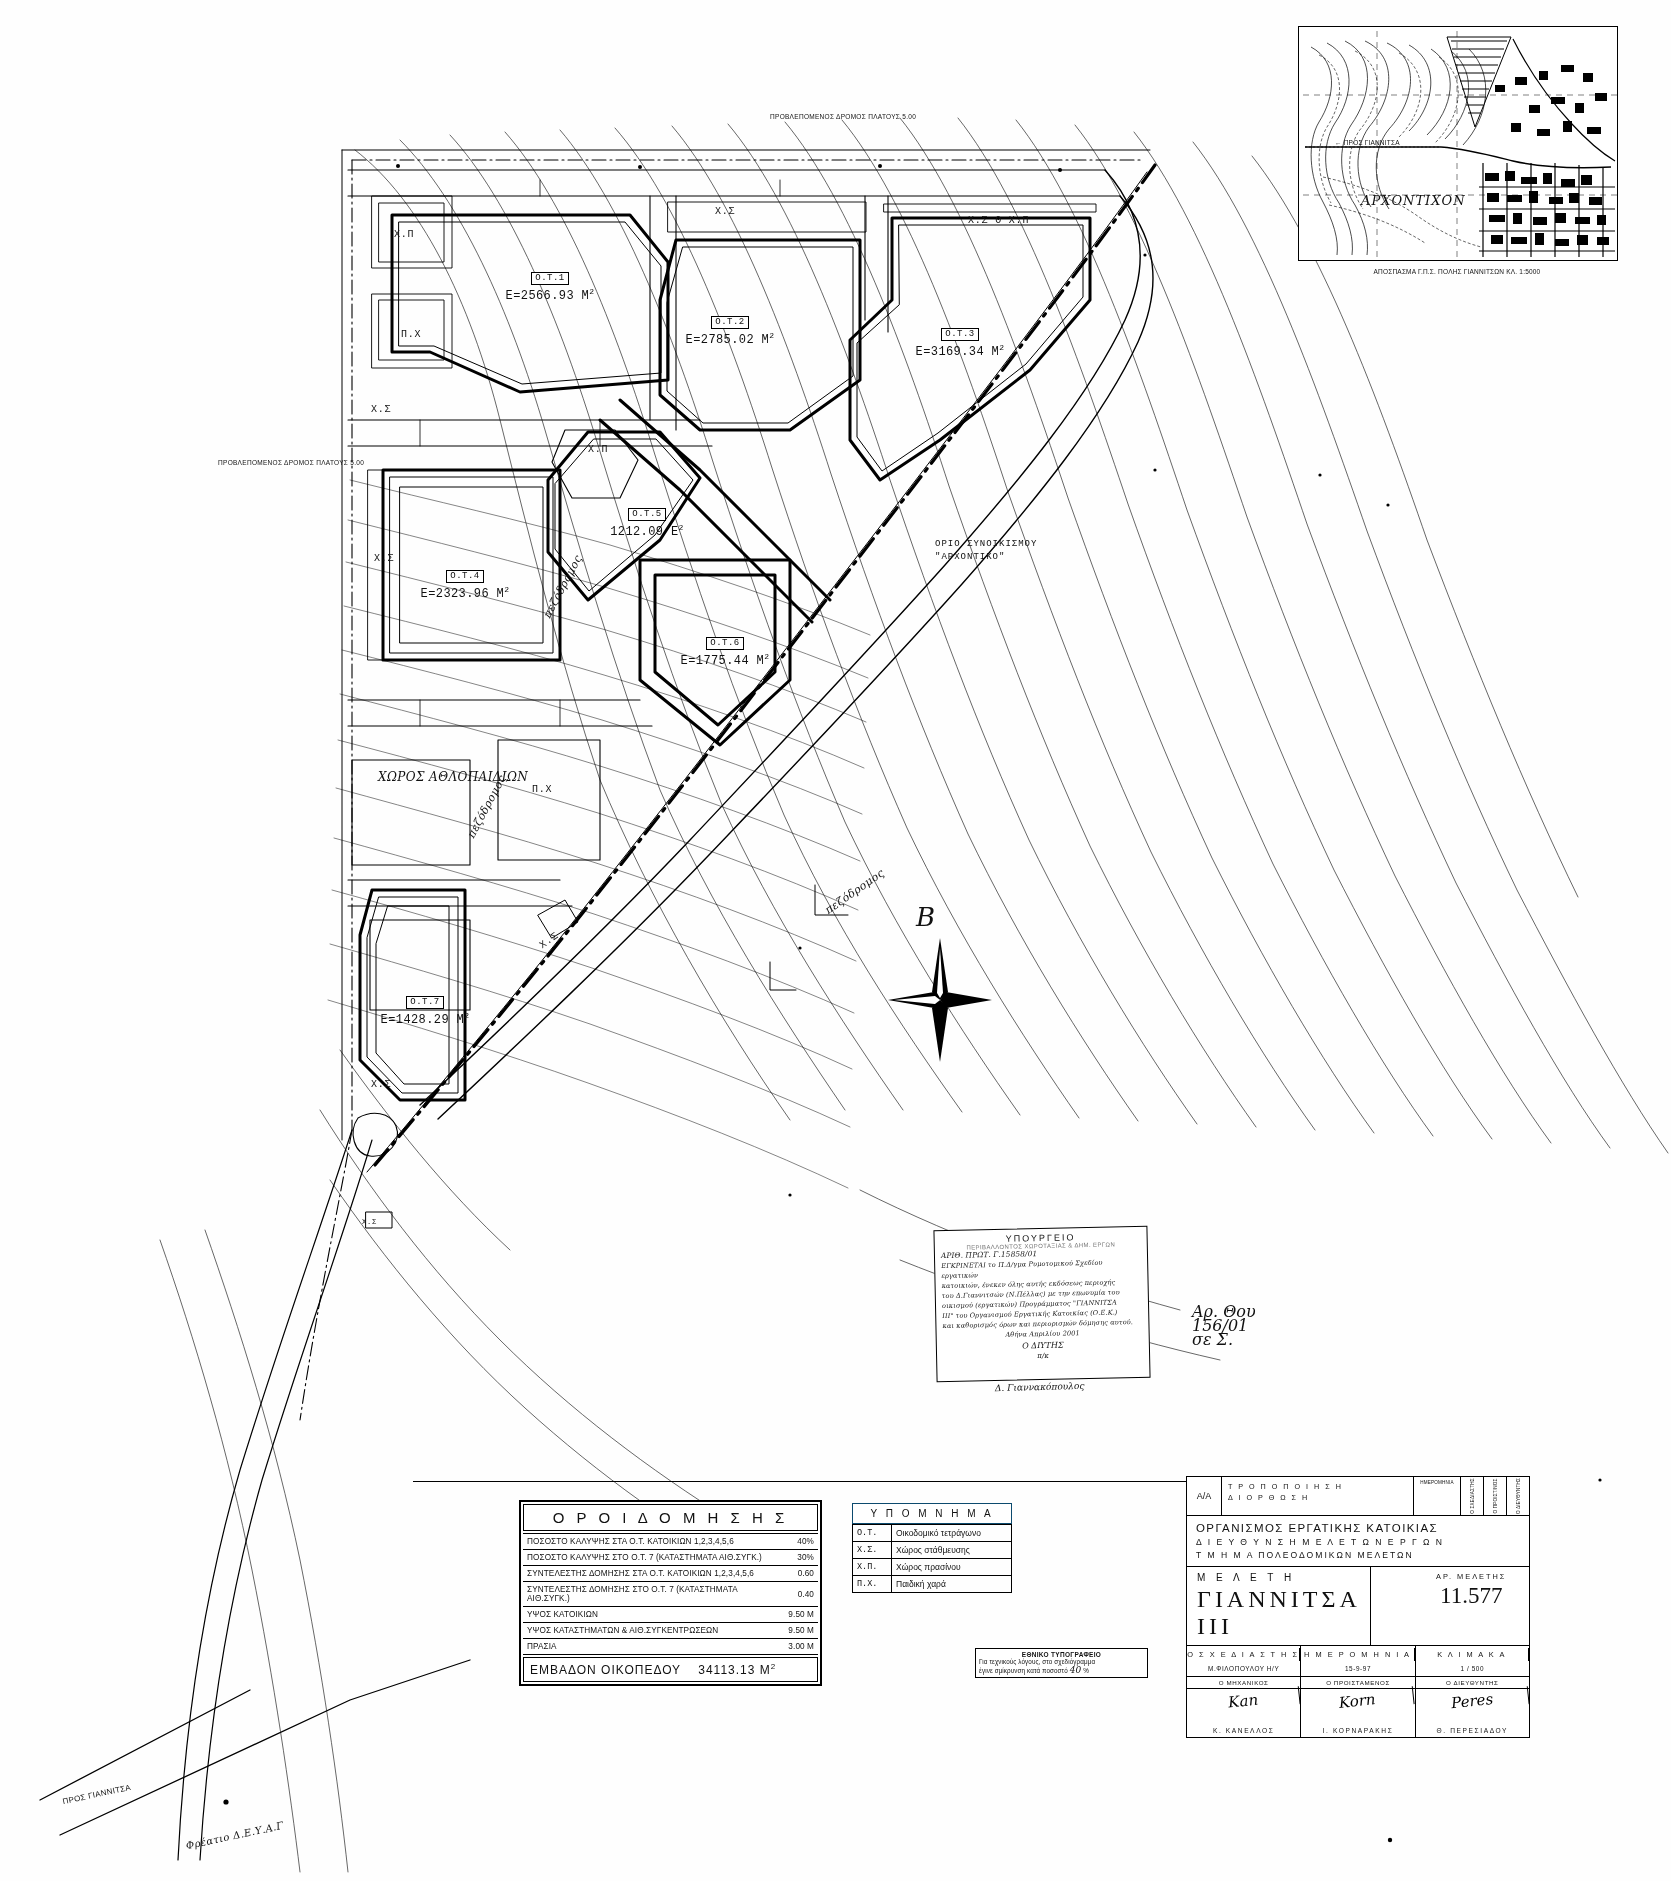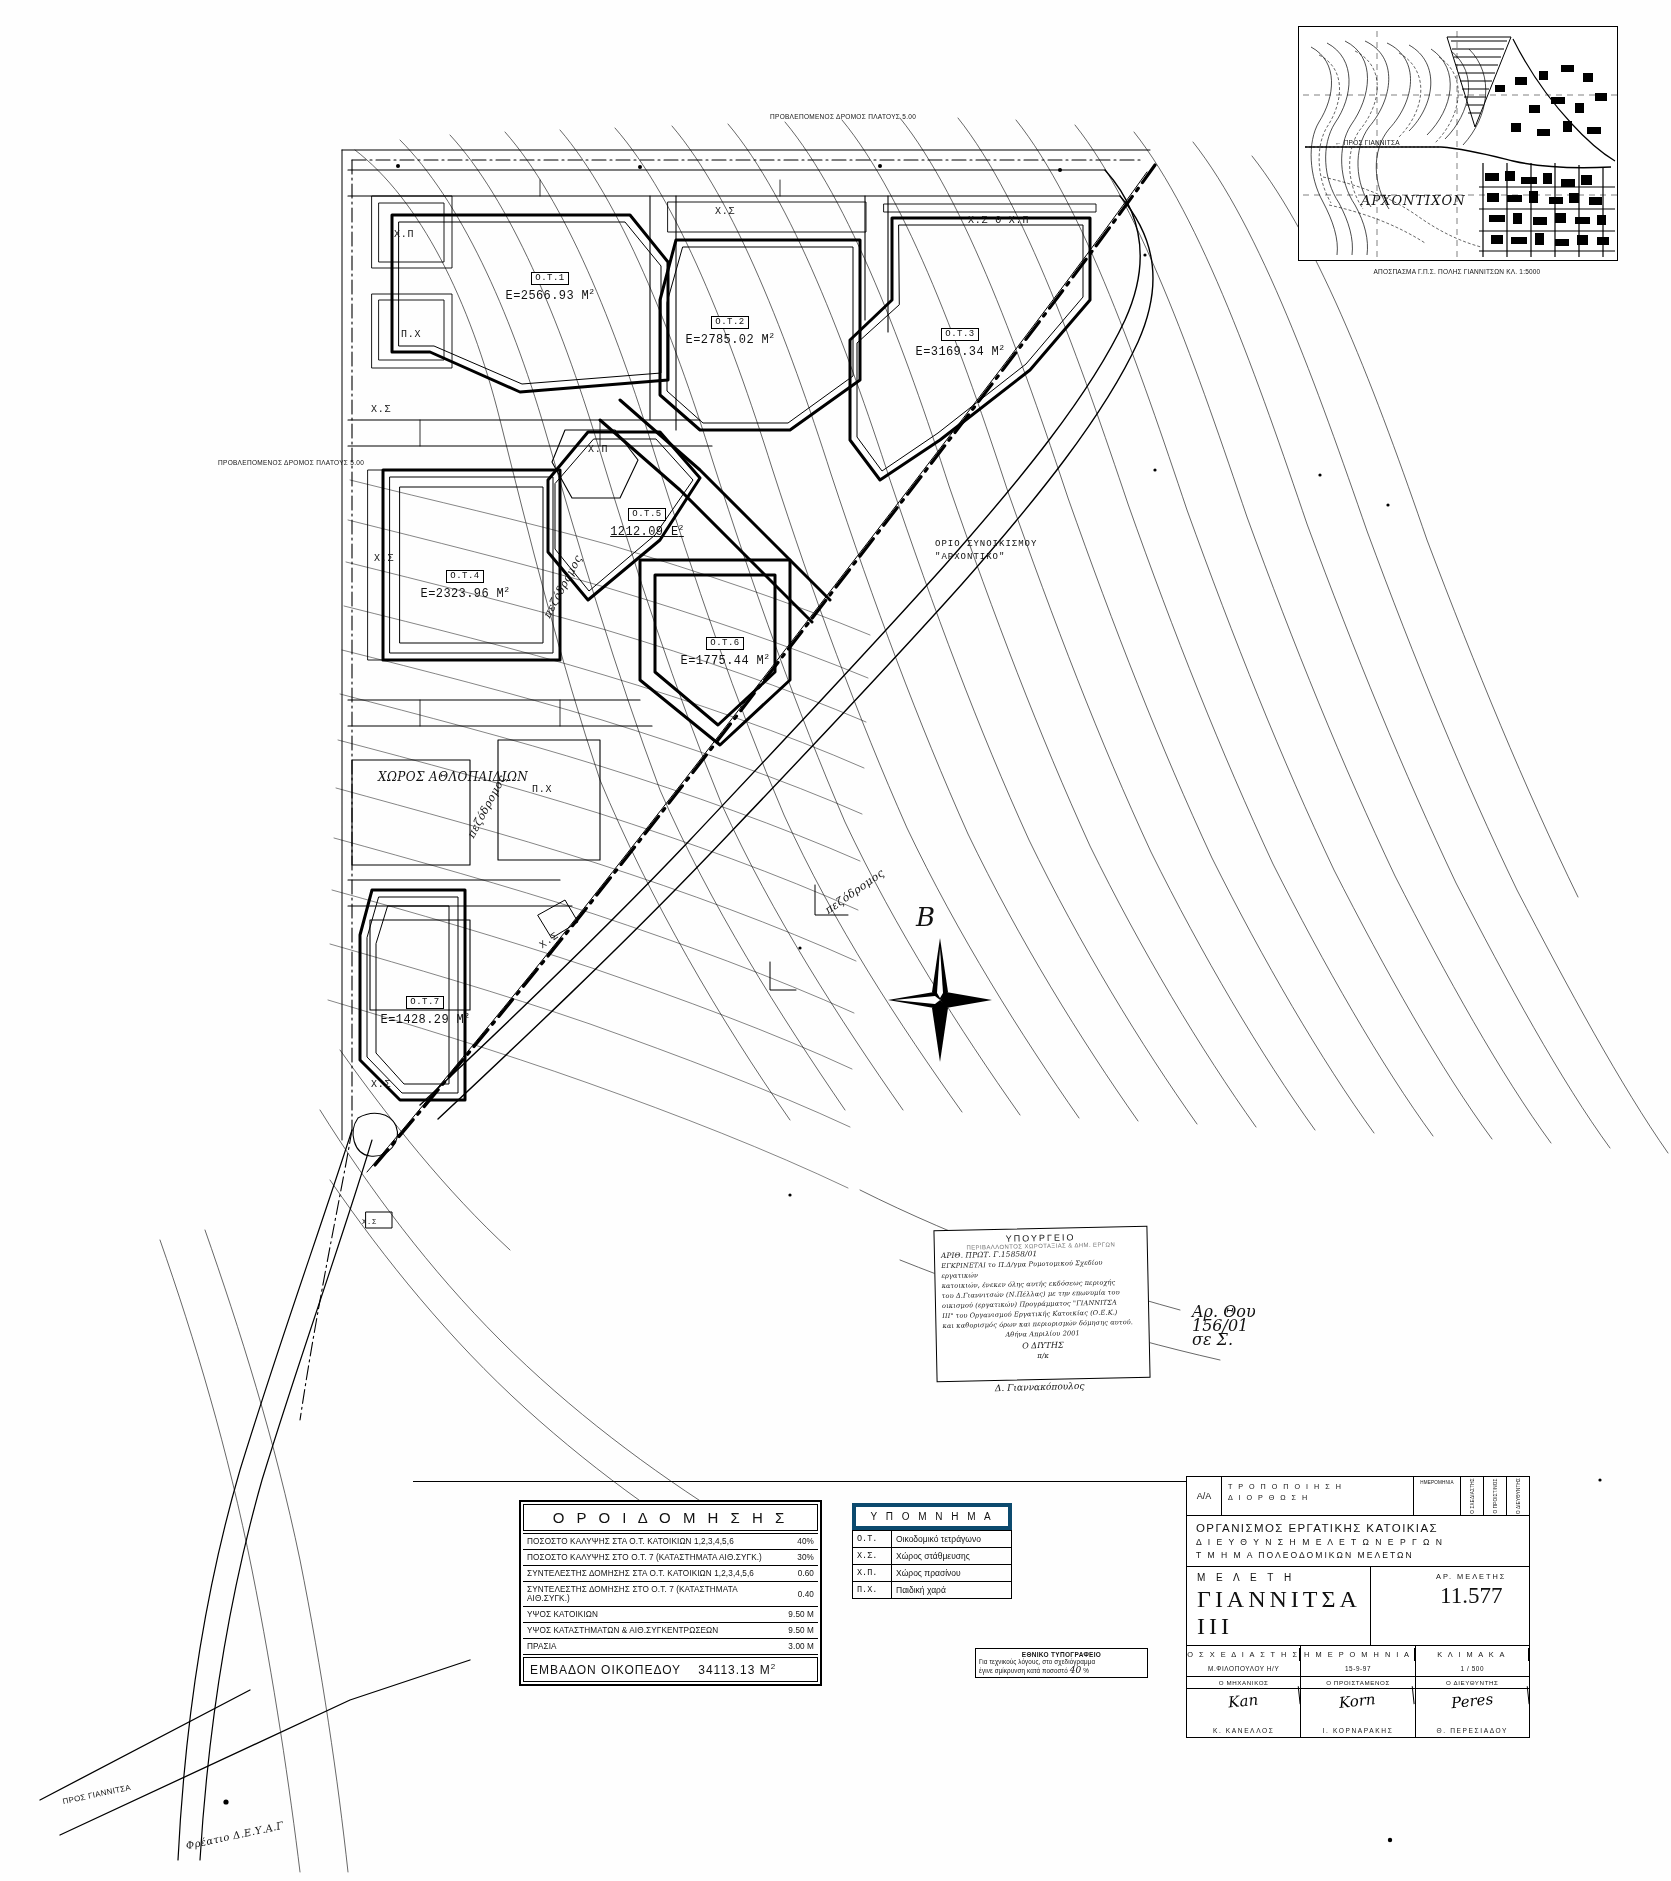--- a/index.html
+++ b/index.html
@@ -43,21 +43,21 @@
   #oroi{position:absolute;left:519px;top:1500px;width:295px;border:2px solid #000;background:#fff;padding:2px;}
   #oroi .hdr{border:1px solid #000;text-align:center;font-size:15px;letter-spacing:4px;padding:4px 0;}
   #oroi table{width:100%;border-collapse:collapse;margin-top:2px;}
   #oroi td{border:1px solid #000;border-left:none;border-right:none;font-size:8.2px;padding:3px 4px;letter-spacing:.1px;}
   #oroi td.v{text-align:right;width:44px;white-space:nowrap;}
   #oroi .foot{border:1px solid #000;margin-top:2px;padding:4px 6px;font-size:12px;letter-spacing:1px;}
   #oroi .foot sup{font-size:8px;}
 
   
   #ypom{position:absolute;left:852px;top:1503px;width:160px;}
-  #ypom .hdr{border:4px solid #0c4a6e;text-align:center;font-size:10px;letter-spacing:3px;padding:4px 0;background:#fff;}
+  #ypom .hdr{border:1px solid #0c4a6e;text-align:center;font-size:10px;letter-spacing:3px;padding:4px 0;background:#fff;}
   #ypom table{width:100%;border-collapse:collapse;}
   #ypom td{border:1px solid #000;font-size:8.5px;padding:3px 4px;}
   #ypom td.k{width:30px;text-align:left;font-family:"Liberation Mono",monospace;}
 
   
   #eth{position:absolute;left:975px;top:1648px;width:165px;border:1.3px solid #000;background:#fff;padding:2px 3px;}
   #eth .t{text-align:center;font-size:6.5px;font-weight:bold;letter-spacing:.3px;}
   #eth .l{font-size:6.3px;letter-spacing:.1px;}
   #eth .pct{font-family:"DejaVu Serif",serif;font-style:italic;font-size:9px;}
 
@@ -332,21 +332,21 @@
     <div class="ot-area"><span>E=2785.02 M</span><sup>2</sup></div>
   </div>
   <div class="ot-group" style="left:880px;top:322px;width:160px;">
     <span class="ot-tag">O.T.3</span>
     <div class="ot-area"><span>E=3169.34 M</span><sup>2</sup></div>
   </div>
   <div class="ot-group" style="left:385px;top:564px;width:160px;">
     <span class="ot-tag">O.T.4</span>
     <div class="ot-area"><span>E=2323.96 M</span><sup>2</sup></div>
   </div>
-  <div class="ot-group" style="left:582px;top:502px;width:130px;text-decoration:underline;">
+  <div class="ot-group" style="left:582px;top:502px;width:130px;">
     <span class="ot-tag">O.T.5</span>
     <div class="ot-area"><span>1212.09 E</span><sup>2</sup></div>
   </div>
   <div class="ot-group" style="left:645px;top:631px;width:160px;">
     <span class="ot-tag">O.T.6</span>
     <div class="ot-area"><span>E=1775.44 M</span><sup>2</sup></div>
   </div>
   <div class="ot-group" style="left:345px;top:990px;width:160px;">
     <span class="ot-tag">O.T.7</span>
     <div class="ot-area"><span>E=1428.29 M</span><sup>2</sup></div>

